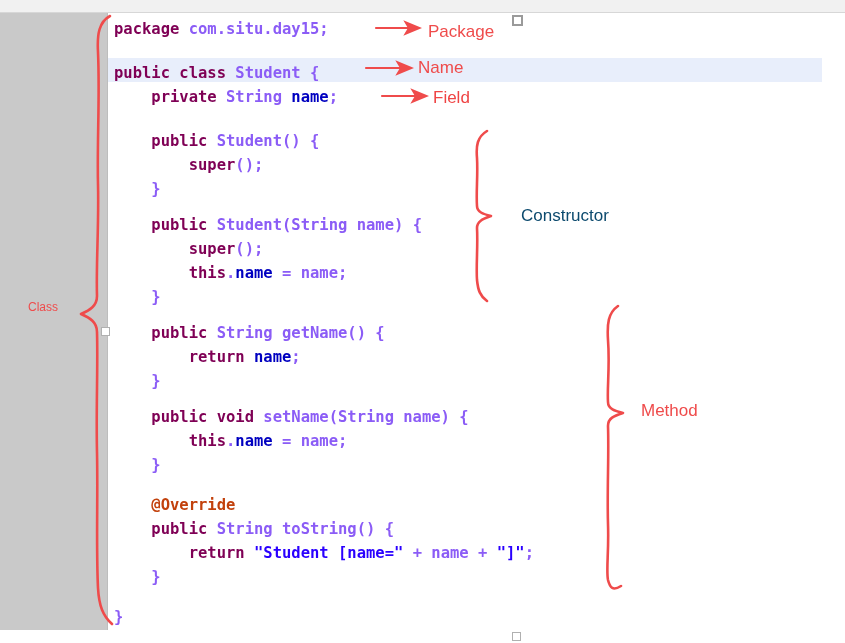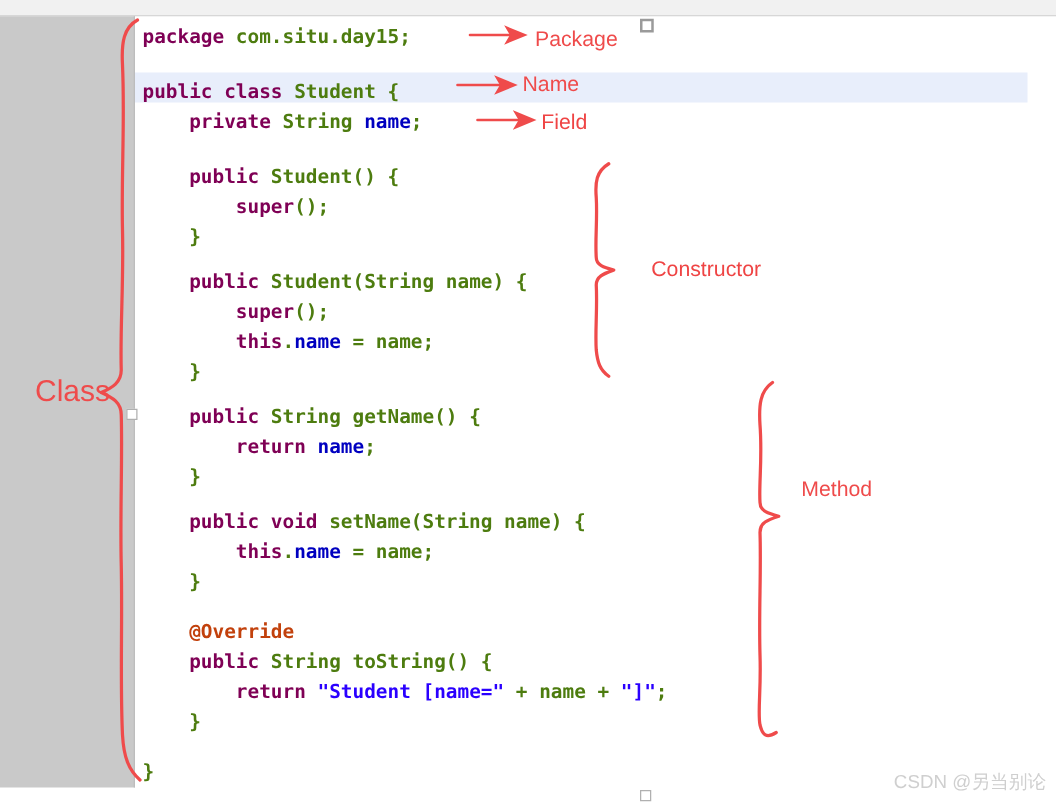--- a/index.html
+++ b/index.html
@@ -61,21 +61,21 @@
   }
   .code .ln {
     position: absolute;
     left: 6px;
     height: 24px;
   }
   .kw   { color: #7f0055; }
   .fld  { color: #0000c0; }
   .str  { color: #2a00ff; }
   .ann  { color: #c2410c; }
-  .plain{ color: #4d7c0f; }
+  .plain{ color: #8b5cf6; }
 
   
   .sq {
     position: absolute;
     width: 11px; height: 11px;
     border: 2px solid #9a9a9a;
     background: #ffffff;
     box-sizing: border-box;
   }
   .sq.sm {
@@ -93,21 +93,21 @@
 
   
   .anno-label {
     position: absolute;
     color: #ef4b4b;
     font-family: "Liberation Sans", sans-serif;
     font-size: 17px;
     font-weight: 400;
     white-space: nowrap;
   }
-  .anno-label.big { font-size: 24px; }
+  .anno-label.big { font-size: 12px; }
 
   
   .watermark {
     position: absolute;
     right: 8px; bottom: 8px;
     color: #cfcfcf;
     font-family: "Liberation Sans", sans-serif;
     font-size: 15px;
     white-space: nowrap;
   }
@@ -182,20 +182,19 @@
                C 609,456 607,490 608,524
                C 609,552 606,570 608,580
                C 610,588 613,591 621,586" stroke="#ef4b4b" stroke-width="2.6" fill="none" stroke-linecap="round" stroke-linejoin="round"></path>
     </g>
   </svg>
 
   <div id="labels-layer">
       <div class="anno-label" style="left: 428px; top: 22px; color: rgb(239, 75, 75);">Package</div>
       <div class="anno-label" style="left: 418px; top: 58px; color: rgb(239, 75, 75);">Name</div>
       <div class="anno-label" style="left: 433px; top: 88px; color: #ef4444;">Field</div>
-      <div class="anno-label" style="left: 521px; top: 206px; color: #ef4444;">Constructor</div>
-      <div class="anno-label" style="left: 641px; top: 382px; color: rgb(239, 75, 75);">Method</div>
+      <div class="anno-label" style="left: 521px; top: 206px; color: #0c4a6e;">Constructor</div>
+      <div class="anno-label" style="left: 641px; top: 401px; color: rgb(239, 75, 75);">Method</div>
       <div class="anno-label big" style="left: 28px; top: 300px; color: rgb(239, 75, 75);">Class</div>
     </div>
 
-  <div class="watermark">CSDN @另当别论</div>
 
 </div>
 
 </body></html>

